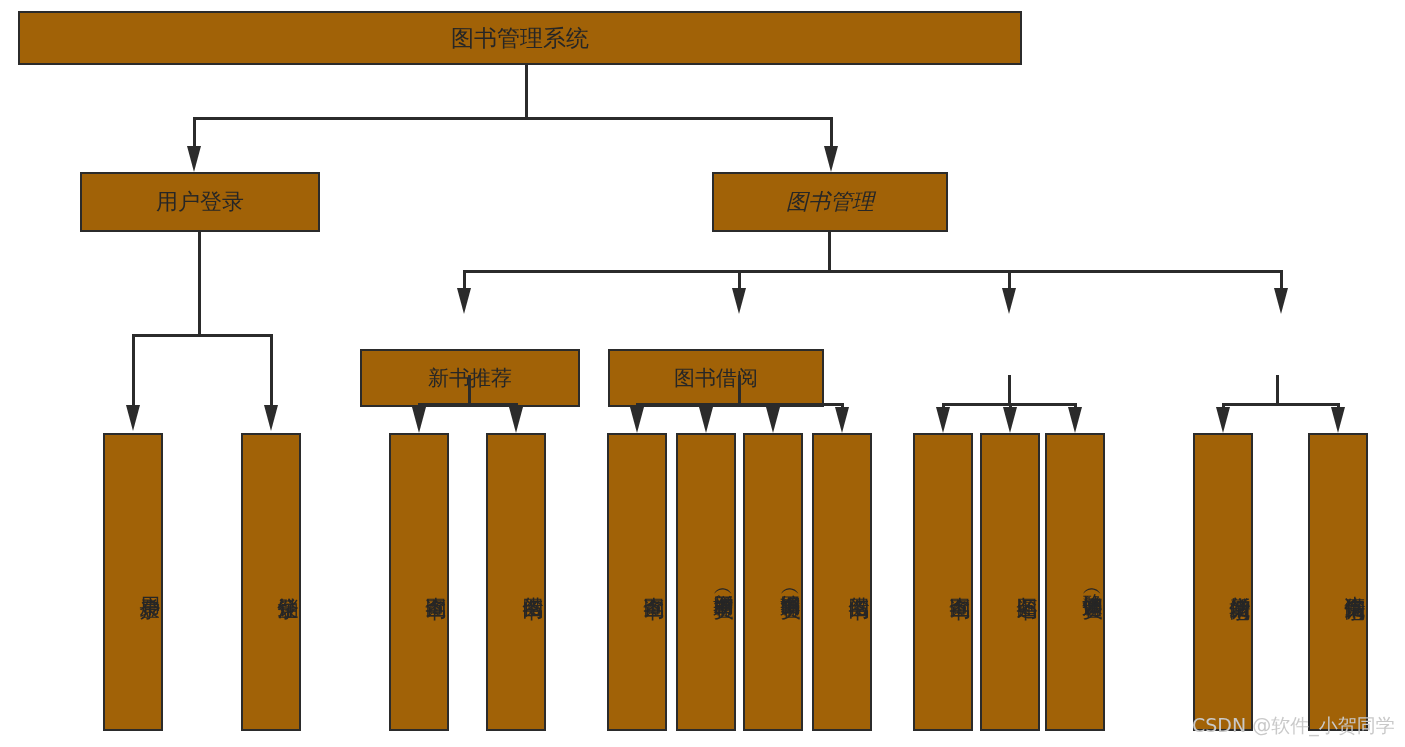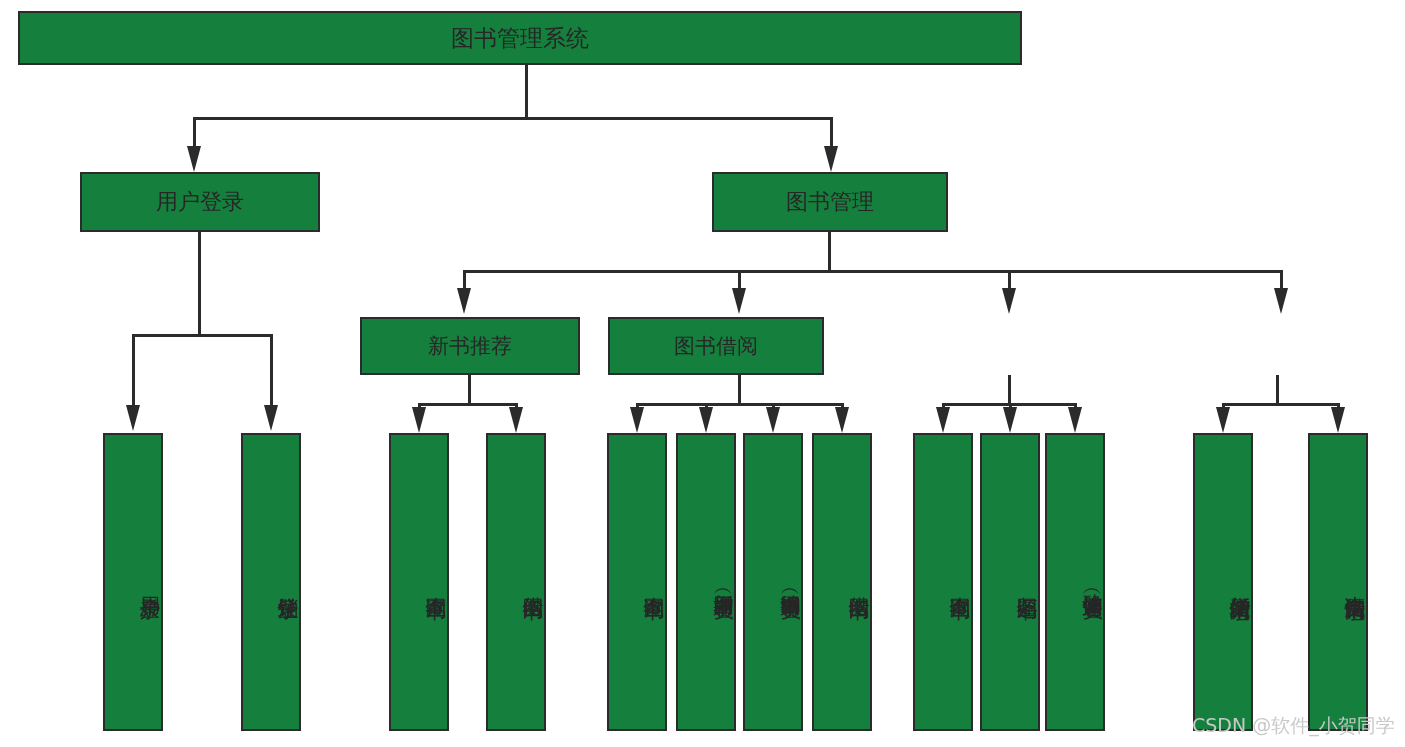--- a/index.html
+++ b/index.html
@@ -12,35 +12,36 @@
     width: 1405px;
     height: 747px;
     background: #ffffff;
     font-family: "DejaVu Sans", "Liberation Sans", sans-serif;
     overflow: hidden;
   }
   .node {
     position: absolute;
     box-sizing: border-box;
     border: 2px solid #2b2b2b;
-    background: #15803d;
+    background: #a16207;
     display: flex;
     align-items: center;
     justify-content: center;
     color: #262626;
     text-align: center;
   }
   .node.root {
     font-size: 23px;
   }
   .node.lvl1 {
     font-size: 22px;
   }
   .node.lvl2 {
     font-size: 21px;
+    margin-top: 32px;
   }
   .node.leaf {
     font-size: 21px;
     writing-mode: vertical-rl;
     text-orientation: upright;
     line-height: 1.08;
     letter-spacing: 1px;
     padding-top: 6px;
     padding-bottom: 6px;
     align-items: flex-start;
@@ -79,21 +80,21 @@
   <div class="node root" style="left:18px; top:11px; width:1004px; height:54px;">图书管理系统</div>
 
   <div class="edge v" style="left:525px; top:65px; width:3px; height:54px;"></div>
   <div class="edge h" style="left:193px; top:117px; width:640px; height:3px;"></div>
   <div class="edge v" style="left:193px; top:117px; width:3px; height:32px;"></div>
   <div class="arrow" style="left:187px; top:146px;"></div>
   <div class="edge v" style="left:830px; top:117px; width:3px; height:32px;"></div>
   <div class="arrow" style="left:824px; top:146px;"></div>
 
   <div class="node lvl1" style="left:80px; top:172px; width:240px; height:60px;">用户登录</div>
-  <div class="node lvl1" style="left:712px; top:172px; width:236px; height:60px;">图书管理</div>
+  <div class="node lvl1" style="left:712px; top:172px; width:236px; height:60px;font-style:italic;">图书管理</div>
 
   <div class="edge v" style="left:198px; top:232px; width:3px; height:104px;"></div>
   <div class="edge h" style="left:132px; top:334px; width:140px; height:3px;"></div>
   <div class="edge v" style="left:132px; top:334px; width:3px; height:72px;"></div>
   <div class="arrow" style="left:126px; top:405px;"></div>
   <div class="edge v" style="left:270px; top:334px; width:3px; height:72px;"></div>
   <div class="arrow" style="left:264px; top:405px;"></div>
 
   <div class="edge v" style="left:828px; top:232px; width:3px; height:40px;"></div>
   <div class="edge h" style="left:463px; top:270px; width:820px; height:3px;"></div>

